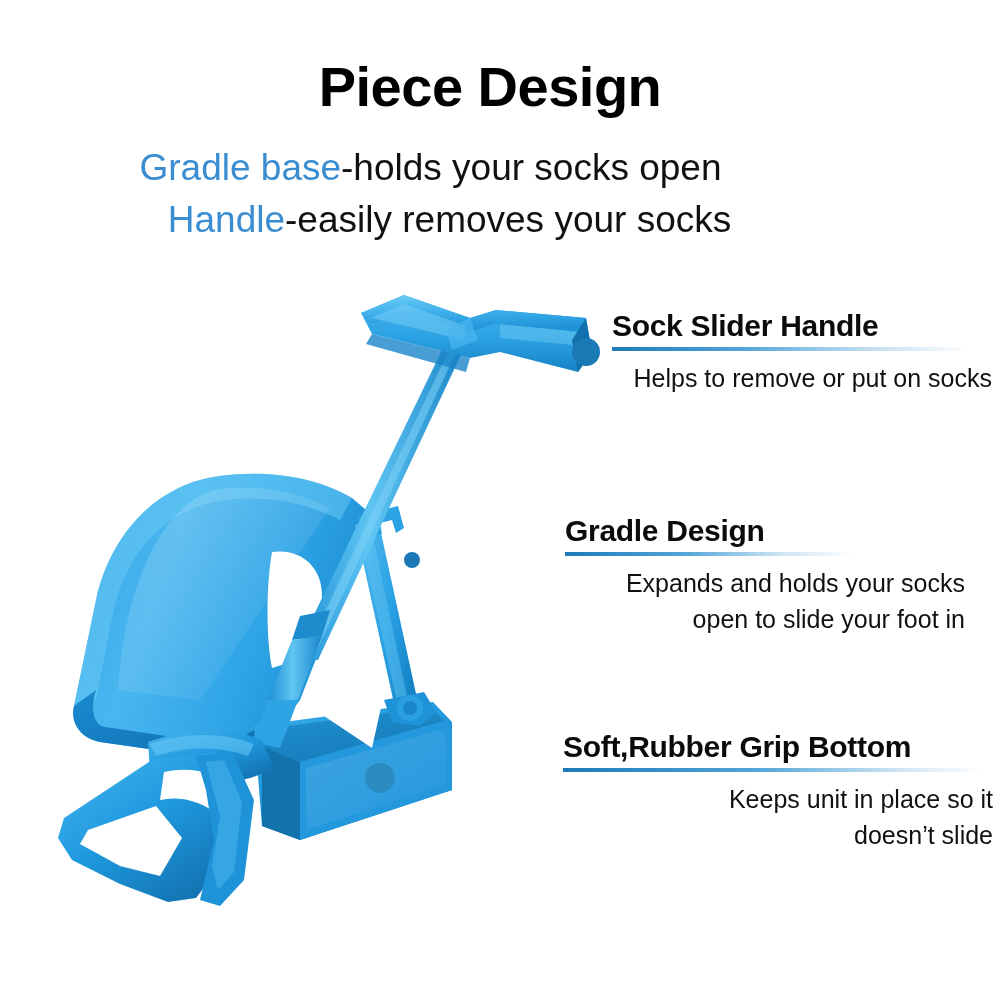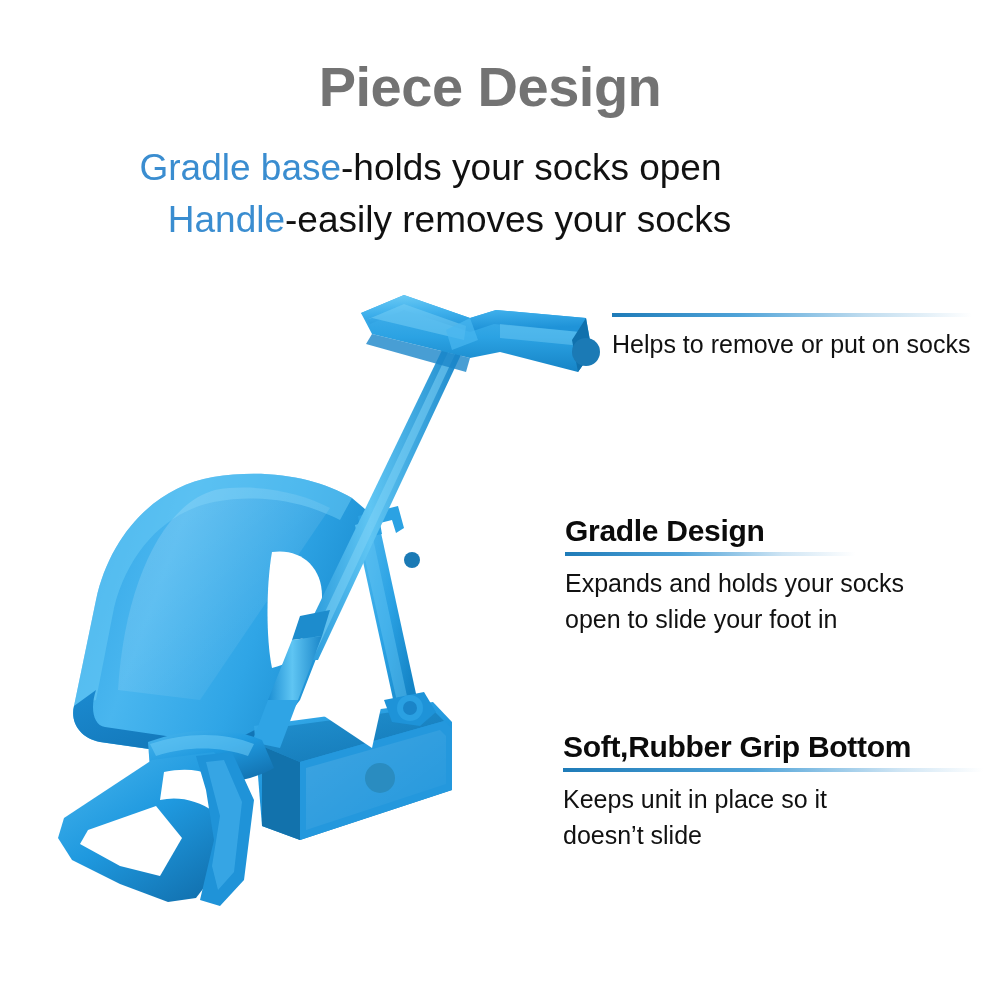--- a/index.html
+++ b/index.html
@@ -27,21 +27,21 @@
     text-align: center;
   }
   #page-title {
     position: absolute;
     left: 0;
     top: 58px;
     width: 980px;
     text-align: center;
     font-size: 56px;
     font-weight: bold;
-    color: #737373;
+    color: #000000;
     letter-spacing: -0.5px;
     line-height: 1.05;
   }
   .subtitle-line {
     position: absolute;
     width: 861px;
     text-align: center;
     font-size: 37px;
     color: #111111;
     line-height: 1.1;
@@ -62,20 +62,21 @@
     font-weight: bold;
     color: #0b0b0b;
     white-space: nowrap;
     letter-spacing: -0.3px;
   }
   .callout-body {
     font-size: 25px;
     color: #111111;
     line-height: 1.42;
     white-space: nowrap;
+    text-align: right;
   }
   .callout-rule {
     height: 4px;
     margin: 4px 0 10px 0;
   }
 
   #callout-1 { left: 612px; top: 309px; width: 380px; }
   #callout-1 .callout-rule {
     background: linear-gradient(to right, #1e7bb8 0%, #4fa3d8 35%, #bfdcef 70%, rgba(255,255,255,0) 100%);
     width: 360px;
@@ -267,20 +268,21 @@
       <line x1="412" y1="560" x2="1000" y2="560" stroke="url(#gradLine2)" stroke-width="4"></line>
       <circle cx="412" cy="560" r="8" fill="#1b7ab5"></circle>
     </g>
     <g>
       <line x1="380" y1="778" x2="1000" y2="778" stroke="url(#gradLine3)" stroke-width="4"></line>
       <circle cx="380" cy="778" r="15" fill="#2a8cc0"></circle>
     </g>
   </svg>
 
   <div class="callout" id="callout-1">
+    <div class="callout-heading">Sock Slider Handle</div>
     <div class="callout-rule"></div>
     <div class="callout-body">Helps to remove or put on socks</div>
   </div>
 
   <div class="callout" id="callout-3">
     <div class="callout-heading">Soft,Rubber Grip Bottom</div>
     <div class="callout-rule"></div>
     <div class="callout-body">Keeps unit in place so it</div>
     <div class="callout-body">doesn’t slide</div>
   </div>

